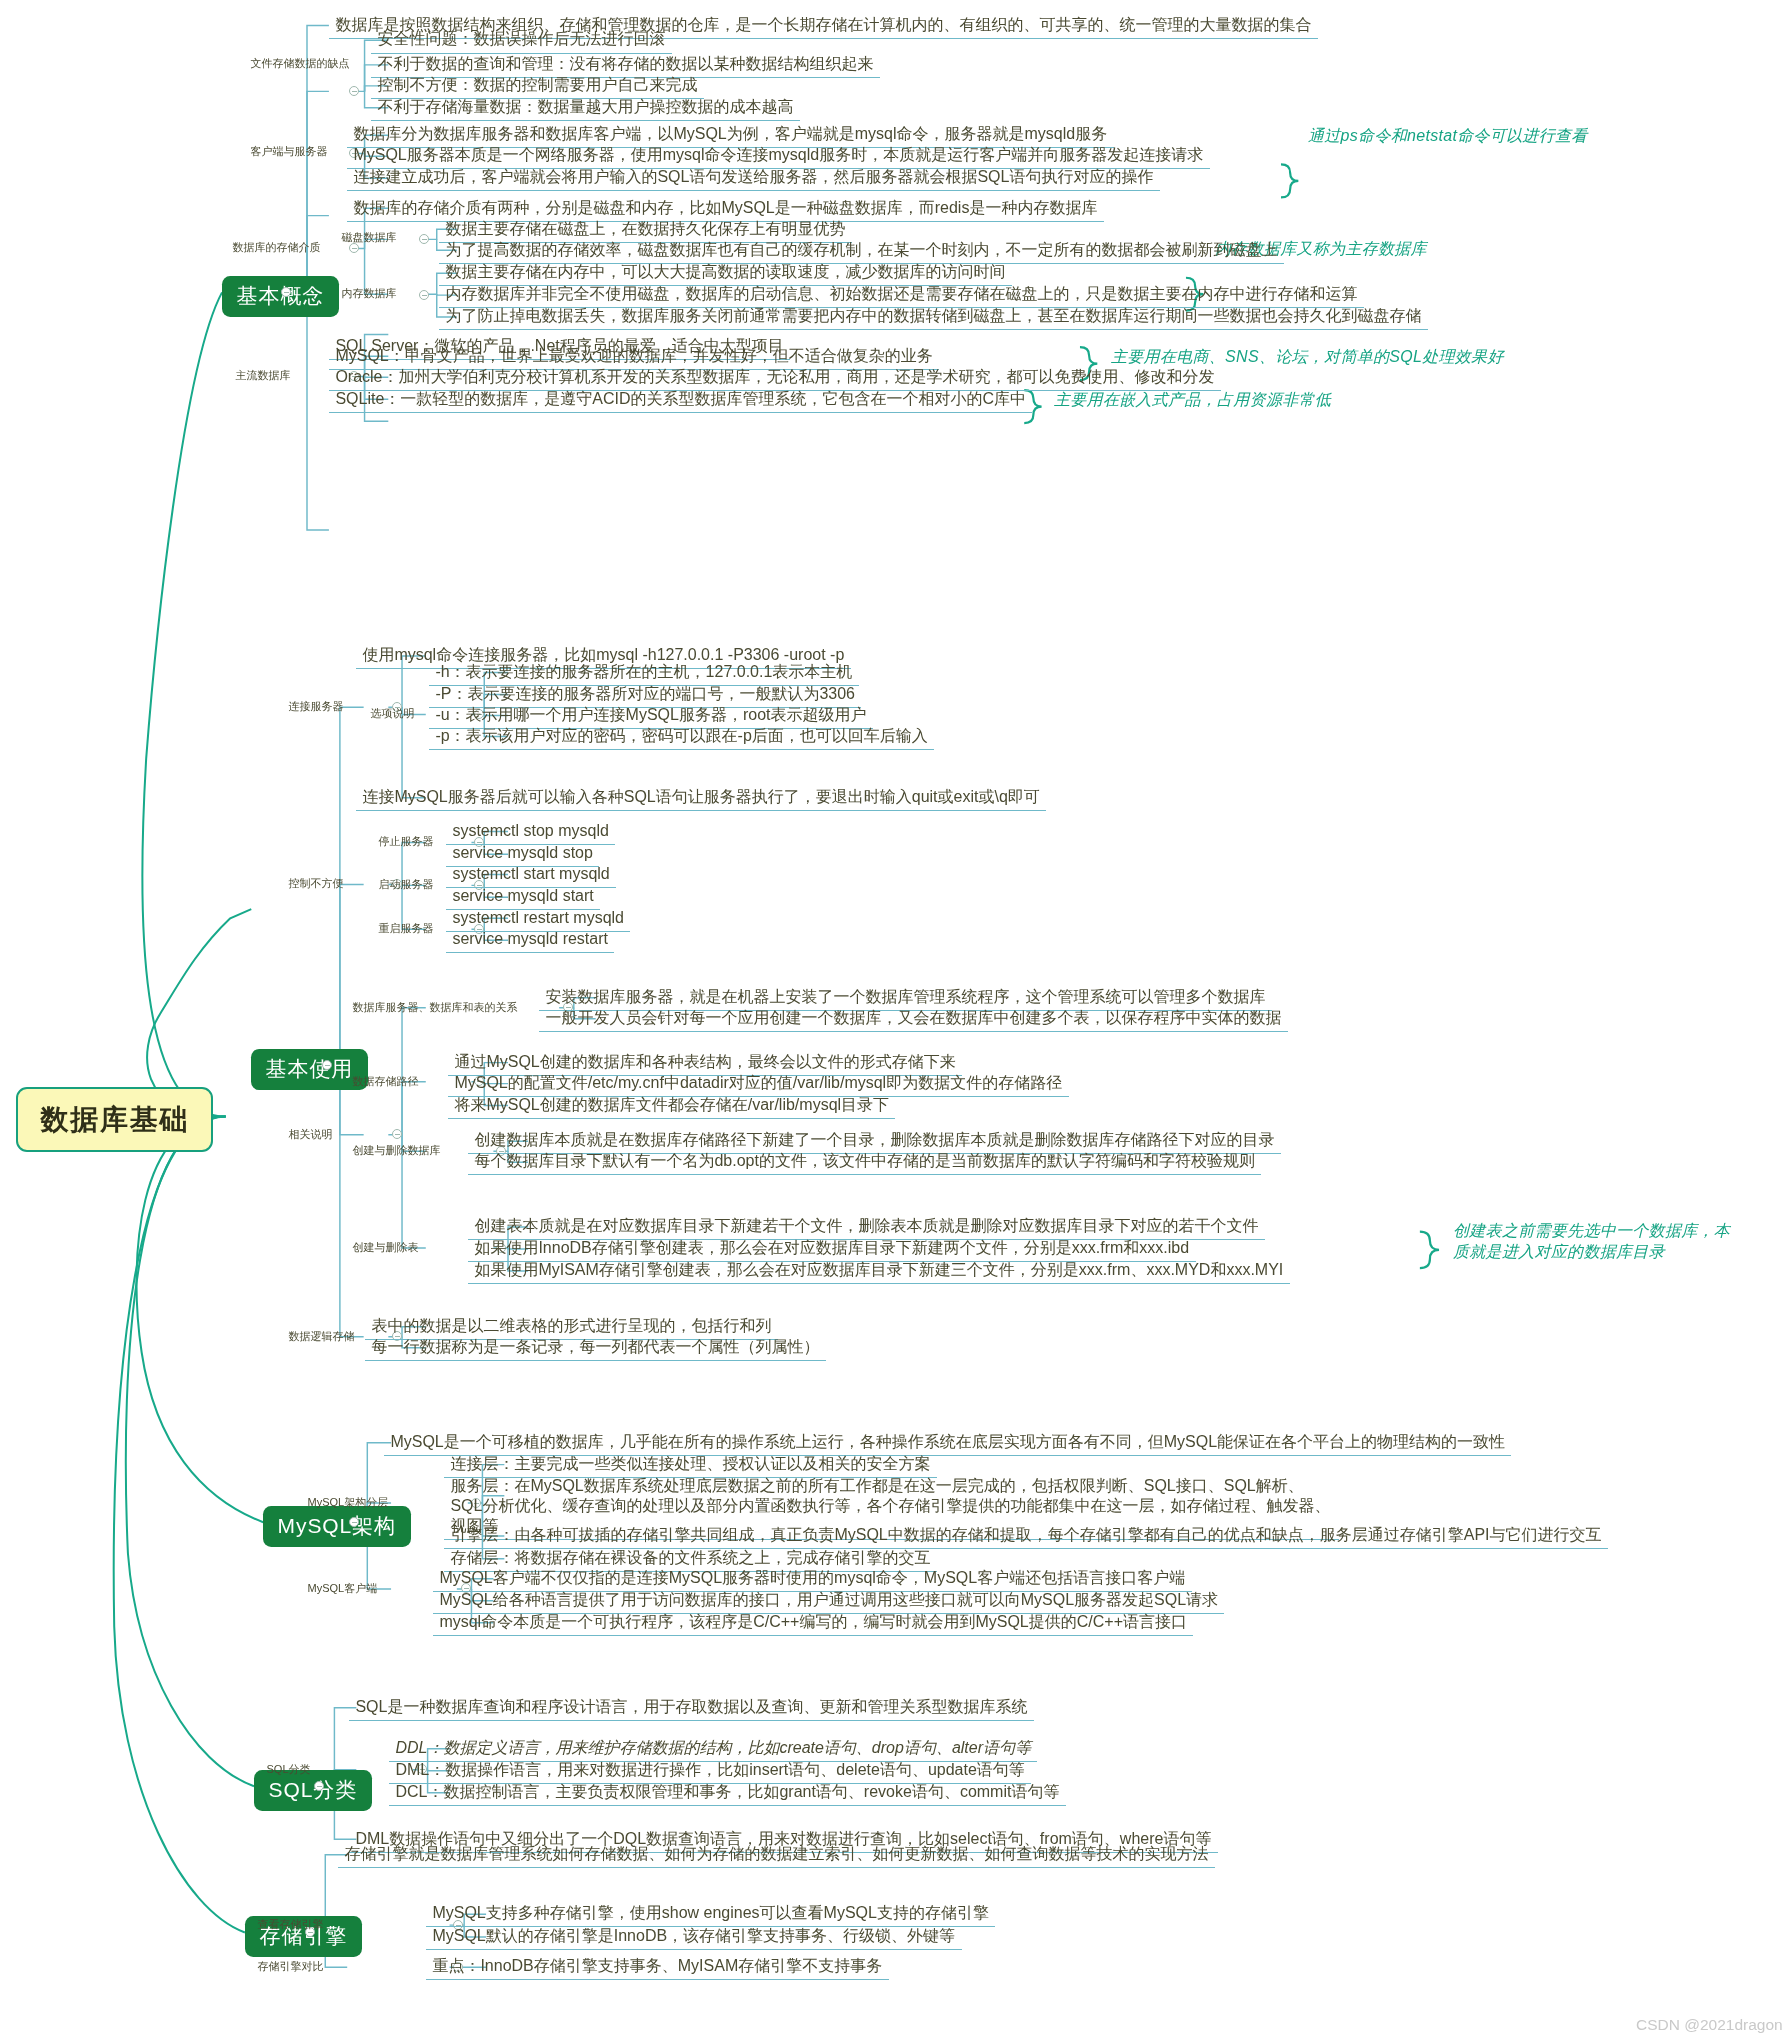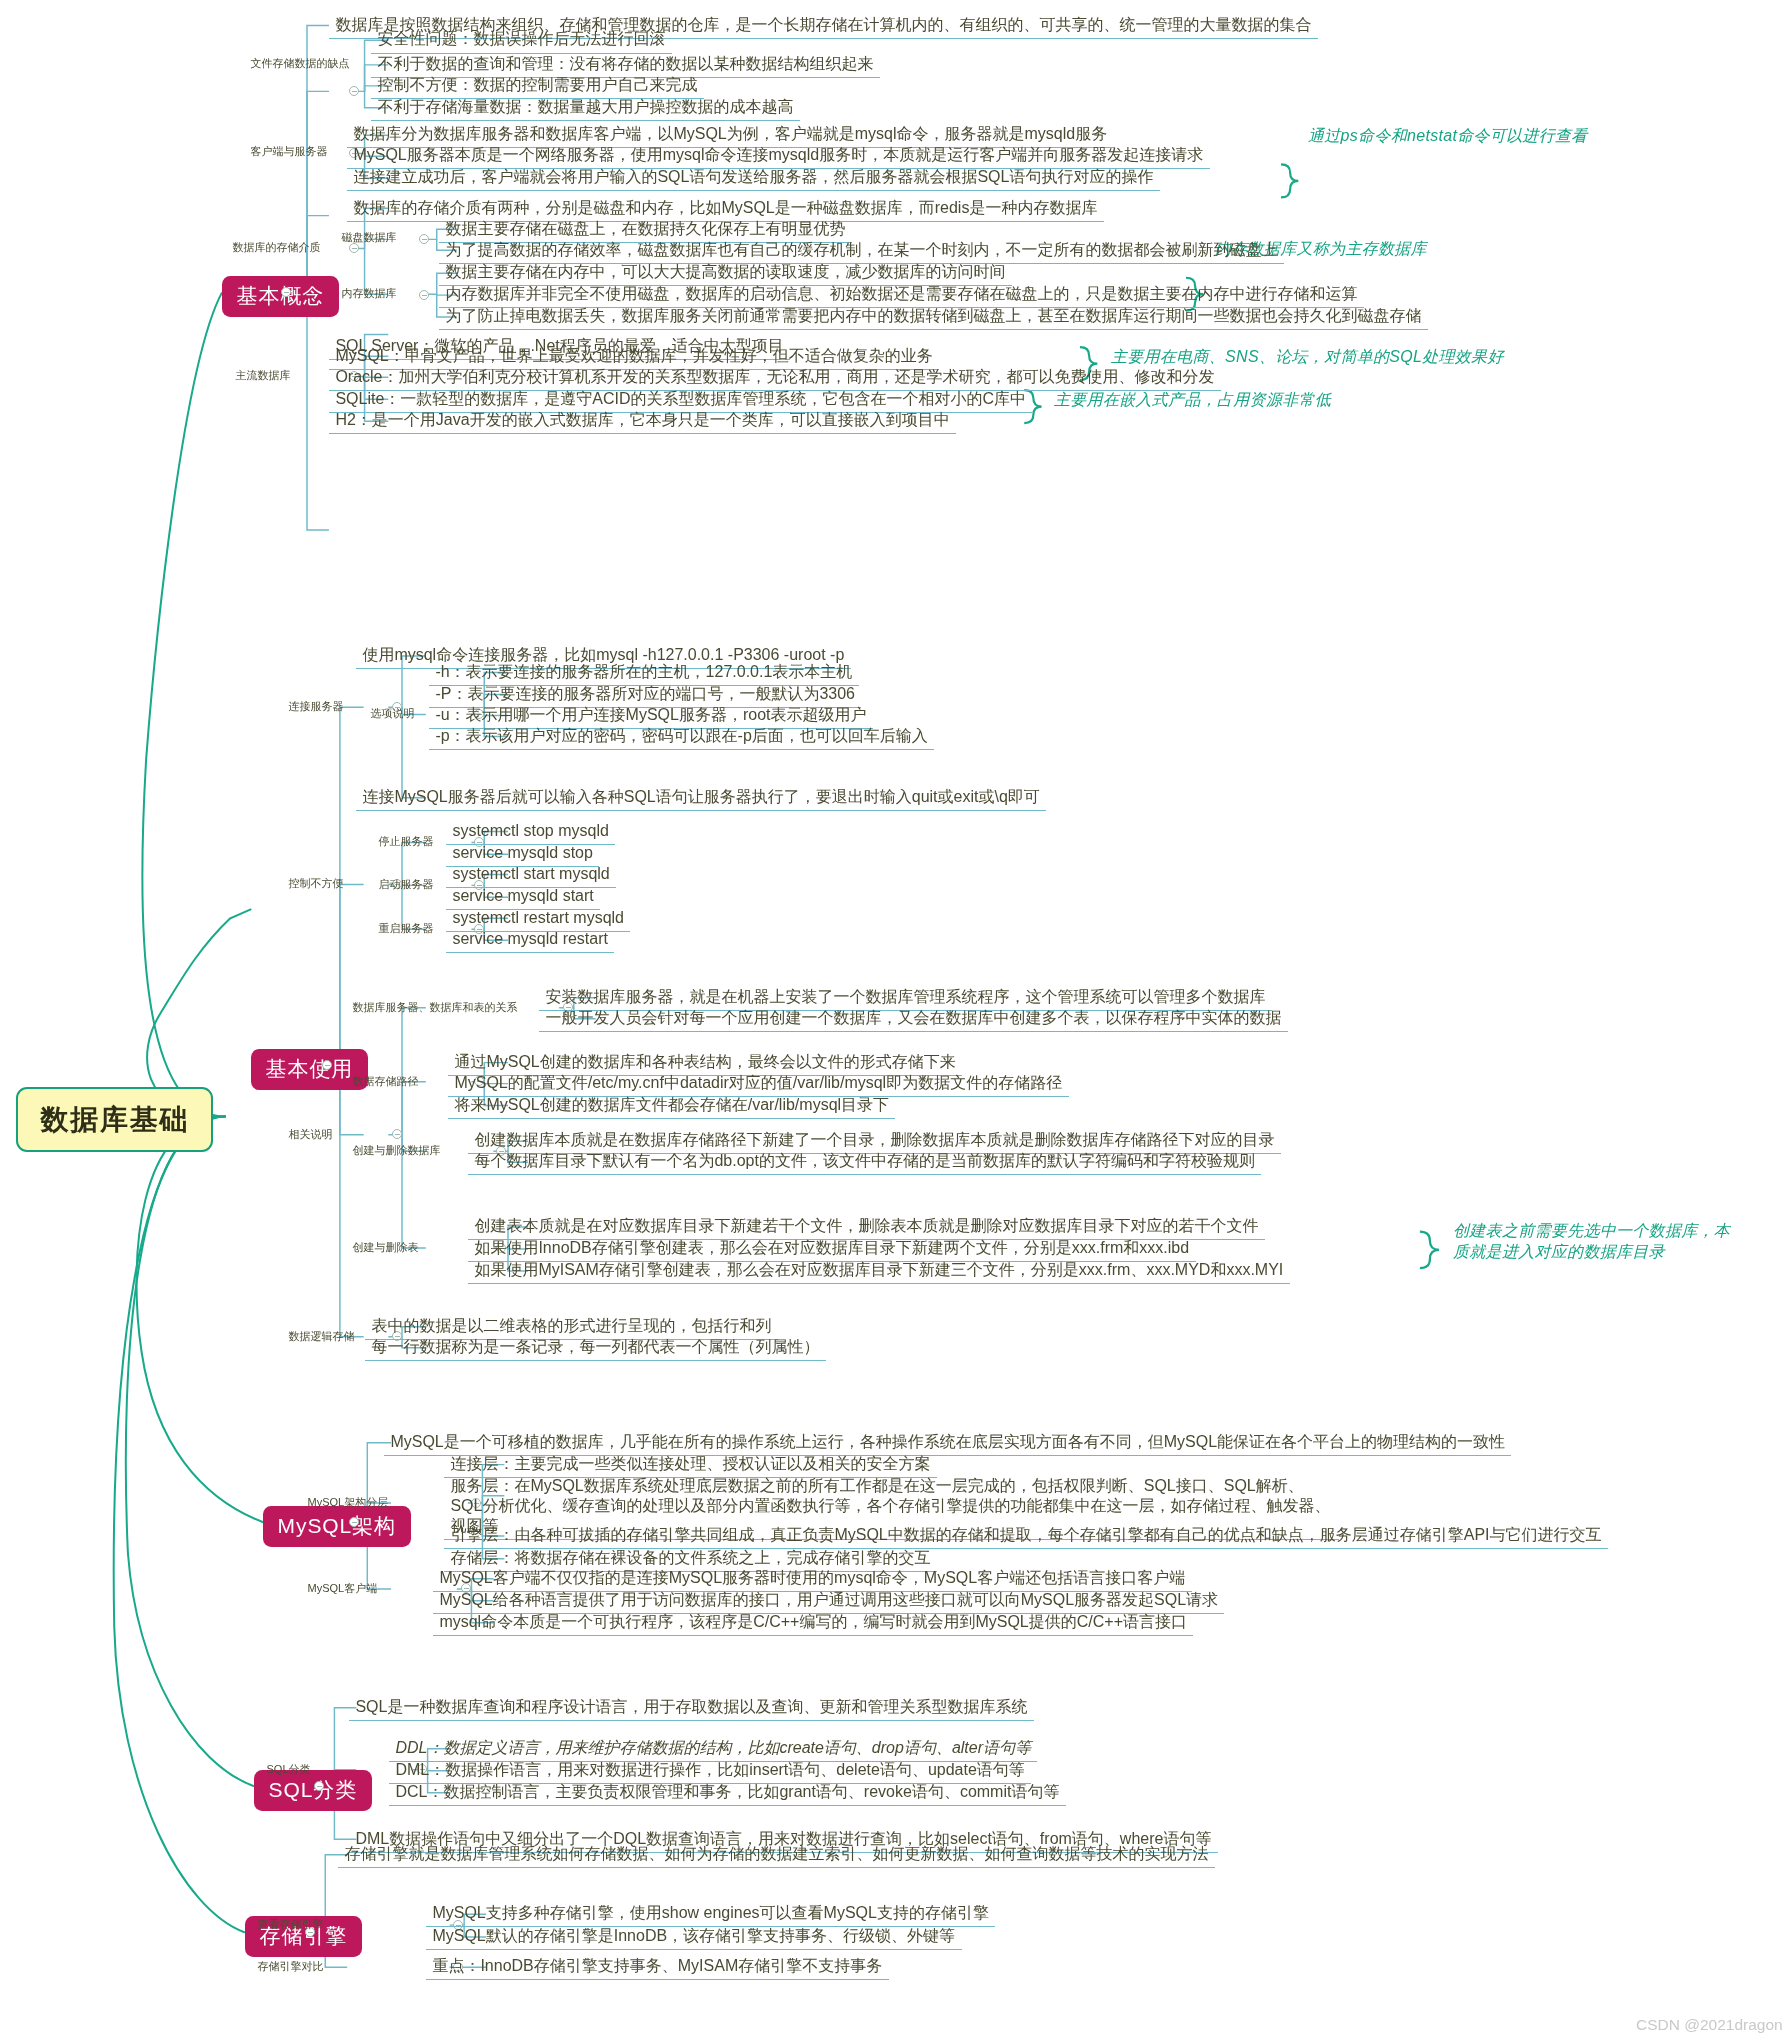--- a/index.html
+++ b/index.html
@@ -14,21 +14,21 @@
 
   
   .node { position:absolute; white-space:nowrap; line-height:1.25; }
 
   .root {
     background:#fbf8b8; border:2.7px solid #17a07e; border-radius:11px;
     color:#2f2f18; font-weight:bold; font-size:28px;
     padding:12.8px 22px; letter-spacing:1.8px;
   }
   .l1 {
-    background:#be185d; color:#fff; border-radius:8.2px;
+    background:#15803d; color:#fff; border-radius:8.2px;
     font-size:21px; padding:7.3px 14.6px; letter-spacing:0.9px;
   }
   .l2 { font-size:11px; color:#4a4a32; padding:1.8px 5.5px; }
   .leaf {
     font-size:16px; color:#4a4a32; padding:1.8px 6.4px 3.7px 6.4px;
     border-bottom:1.5px solid #6fb9c9;
   }
   .note {
     font-size:16px; font-style:italic; color:#15a383; letter-spacing:0.3px;
     white-space:pre-line; line-height:1.3;
@@ -206,21 +206,20 @@
 <div class="node leaf" style="left:439px; top:260px;">数据主要存储在内存中，可以大大提高数据的读取速度，减少数据库的访问时间</div>
 <div class="node leaf" style="left:439px; top:282px;">内存数据库并非完全不使用磁盘，数据库的启动信息、初始数据还是需要存储在磁盘上的，只是数据主要在内存中进行存储和运算</div>
 <div class="node leaf" style="left:439px; top:304px;">为了防止掉电数据丢失，数据库服务关闭前通常需要把内存中的数据转储到磁盘上，甚至在数据库运行期间一些数据也会持久化到磁盘存储</div>
 
 <div class="node l2" style="left:230px; top:367px;">主流数据库</div>
 <div class="dot" style="left:349px; top:371px;"></div>
 <div class="node leaf" style="left:329px; top:322px;margin-top:12px;">SQL Server：微软的产品，.Net程序员的最爱，适合中大型项目</div>
 <div class="node leaf" style="left:329px; top:344px;">MySQL：甲骨文产品，世界上最受欢迎的数据库，并发性好，但不适合做复杂的业务</div>
 <div class="node leaf" style="left:329px; top:365px;">Oracle：加州大学伯利克分校计算机系开发的关系型数据库，无论私用，商用，还是学术研究，都可以免费使用、修改和分发</div>
 <div class="node leaf" style="left:329px; top:387px;">SQLite：一款轻型的数据库，是遵守ACID的关系型数据库管理系统，它包含在一个相对小的C库中</div>
-<div class="node leaf" style="left:329px; top:408px;">H2：是一个用Java开发的嵌入式数据库，它本身只是一个类库，可以直接嵌入到项目中</div>
 <div class="node note" style="left:1111px; top:347px;">主要用在电商、SNS、论坛，对简单的SQL处理效果好</div>
 <div class="node note" style="left:1054px; top:390px;">主要用在嵌入式产品，占用资源非常低</div>
 
 <div class="node l1" style="left:251px; top:1049px;">基本使用</div>
 <div class="dot" style="left:322px; top:1060px;"></div>
 
 <div class="node l2" style="left:283px; top:698px;">连接服务器</div>
 <div class="dot" style="left:392px; top:702px;"></div>
 <div class="node leaf" style="left:356px; top:643px;">使用mysql命令连接服务器，比如mysql -h127.0.0.1 -P3306 -uroot -p</div>
 <div class="node l2" style="left:365px; top:705px;">选项说明</div>

